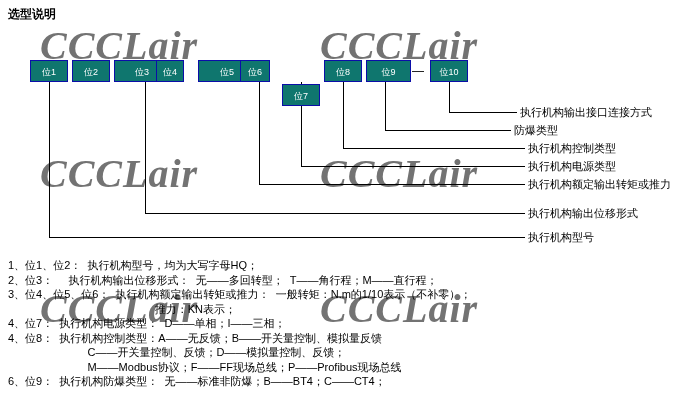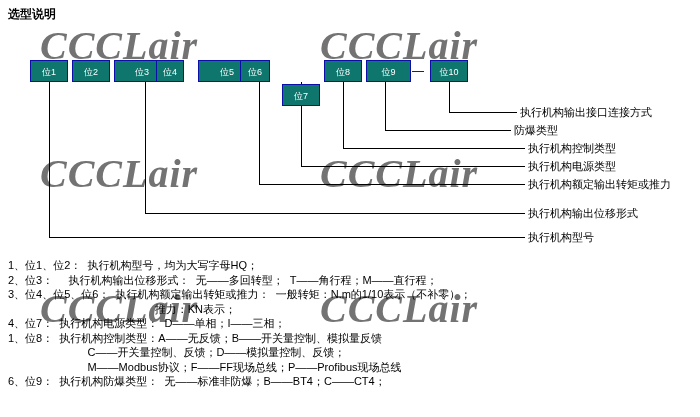--- a/index.html
+++ b/index.html
@@ -158,17 +158,17 @@
 <div class="lead-v" style="left:49px; top:82px; height:155px;"></div>
 <div class="lead-h" style="left:49px; top:237px; width:476px;"></div>
 <div class="lead-label" style="left:528px; top:230px;">执行机构型号</div>
 
 <div class="notes">
   <div class="note-line">1、位1、位2：  执行机构型号，均为大写字母HQ；</div>
   <div class="note-line">2、位3：     执行机构输出位移形式：  无——多回转型；  T——角行程；M——直行程；</div>
   <div class="note-line">3、位4、位5、位6：  执行机构额定输出转矩或推力：  一般转矩：N.m的1/10表示（不补零）；</div>
   <div class="note-line">                                                推力：KN表示；</div>
   <div class="note-line">4、位7：  执行机构电源类型：  D——单相；I——三相；</div>
-  <div class="note-line">1、位8：  执行机构控制类型：A——无反馈；B——开关量控制、模拟量反馈</div>
+  <div class="note-line">4、位8：  执行机构控制类型：A——无反馈；B——开关量控制、模拟量反馈</div>
   <div class="note-line">                          C——开关量控制、反馈；D——模拟量控制、反馈；</div>
   <div class="note-line">                          M——Modbus协议；F——FF现场总线；P——Profibus现场总线</div>
   <div class="note-line">6、位9：  执行机构防爆类型：  无——标准非防爆；B——BT4；C——CT4；</div>
 </div>
 
 </body></html>

